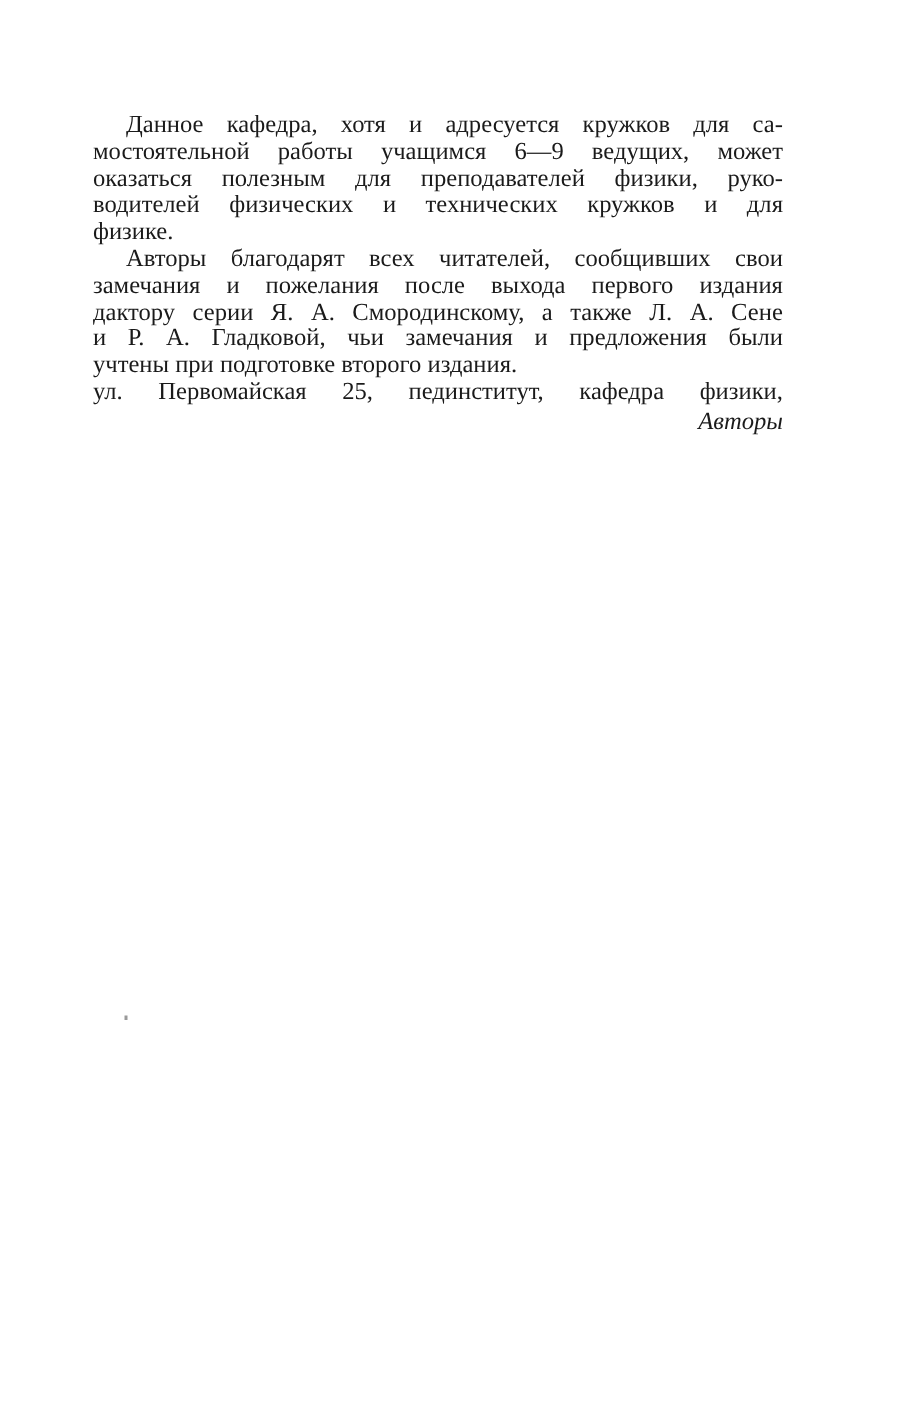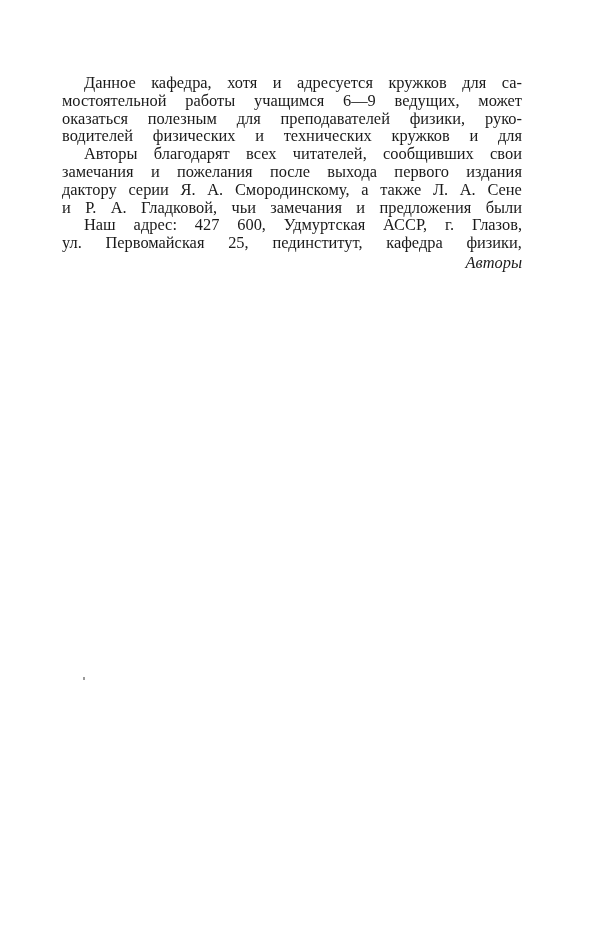--- a/index.html
+++ b/index.html
@@ -49,20 +49,21 @@
       </div>
     <div class="line">
         <span class="w">водителей</span>
         <span class="w">физических</span>
         <span class="w">и</span>
         <span class="w">технических</span>
         <span class="w">кружков</span>
         <span class="w">и</span>
         <span class="w">для</span>
       </div>
+    <div class="line last">физике.</div>
   </div>
   <div>
     <div class="line indent">
         <span class="w">Авторы</span>
         <span class="w">благодарят</span>
         <span class="w">всех</span>
         <span class="w">читателей,</span>
         <span class="w">сообщивших</span>
         <span class="w">свои</span>
       </div>
@@ -91,32 +92,23 @@
         <span class="w">и</span>
         <span class="w">Р.</span>
         <span class="w">А.</span>
         <span class="w">Гладковой,</span>
         <span class="w">чьи</span>
         <span class="w">замечания</span>
         <span class="w">и</span>
         <span class="w">предложения</span>
         <span class="w">были</span>
       </div>
+    <div class="line last">учтены при подготовке второго издания.</div>
   </div>
   <div>
-    <div class="line indent">
-        <span class="w">Наш</span>
-        <span class="w">адрес:</span>
-        <span class="w">427</span>
-        <span class="w">600,</span>
-        <span class="w">Удмуртская</span>
-        <span class="w">АССР,</span>
-        <span class="w">г.</span>
-        <span class="w">Глазов,</span>
-      </div>
     <div class="line">
         <span class="w">ул.</span>
         <span class="w">Первомайская</span>
         <span class="w">25,</span>
         <span class="w">пединститут,</span>
         <span class="w">кафедра</span>
         <span class="w">физики,</span>
       </div>
   </div>
   <div class="sign">Авторы</div>

